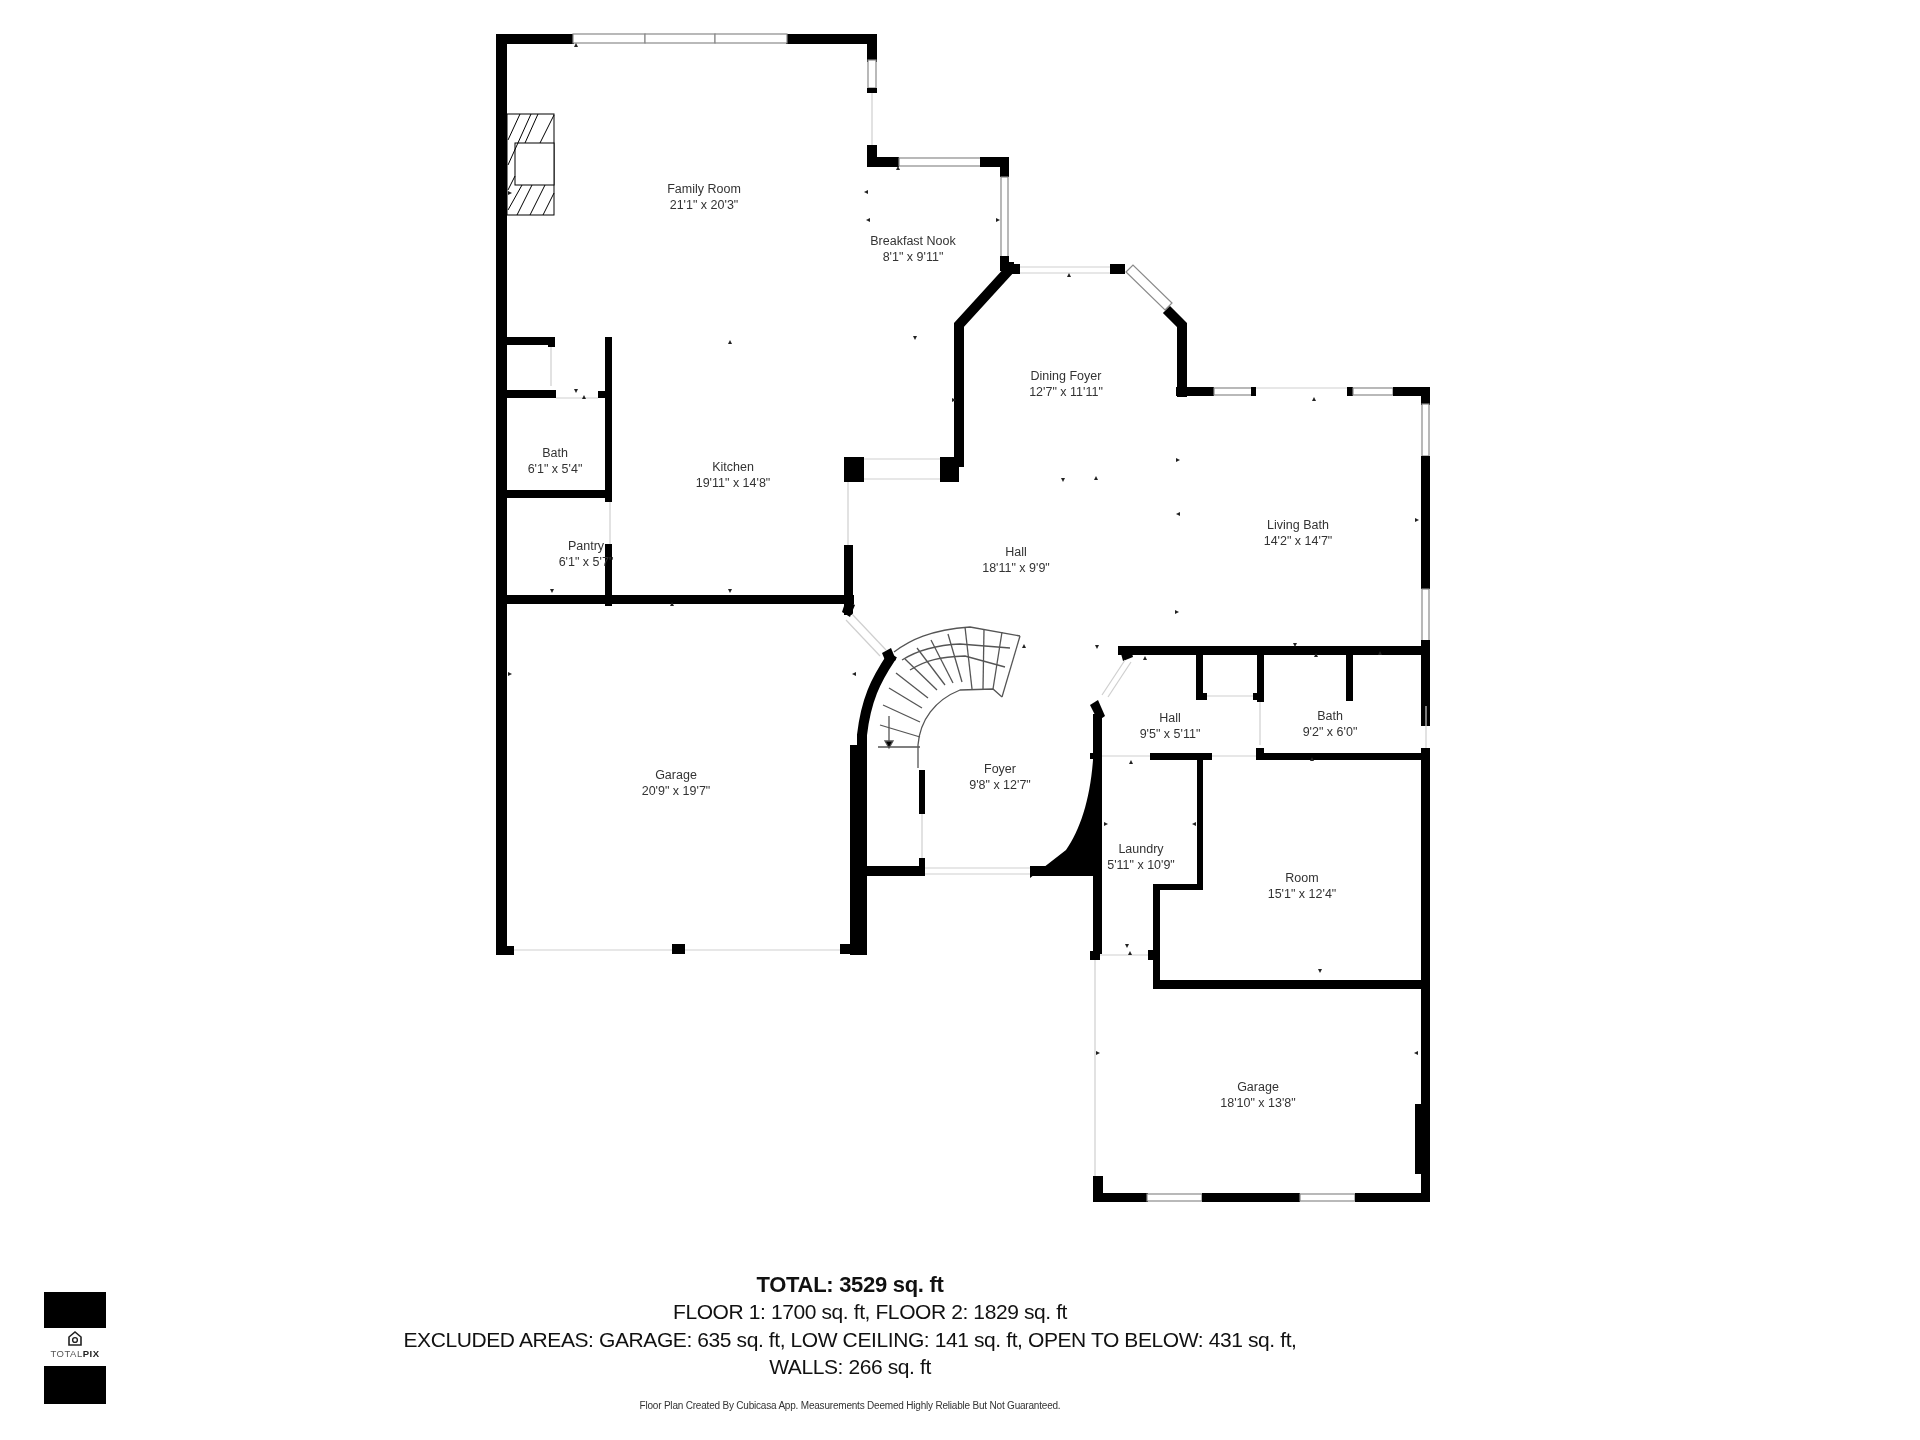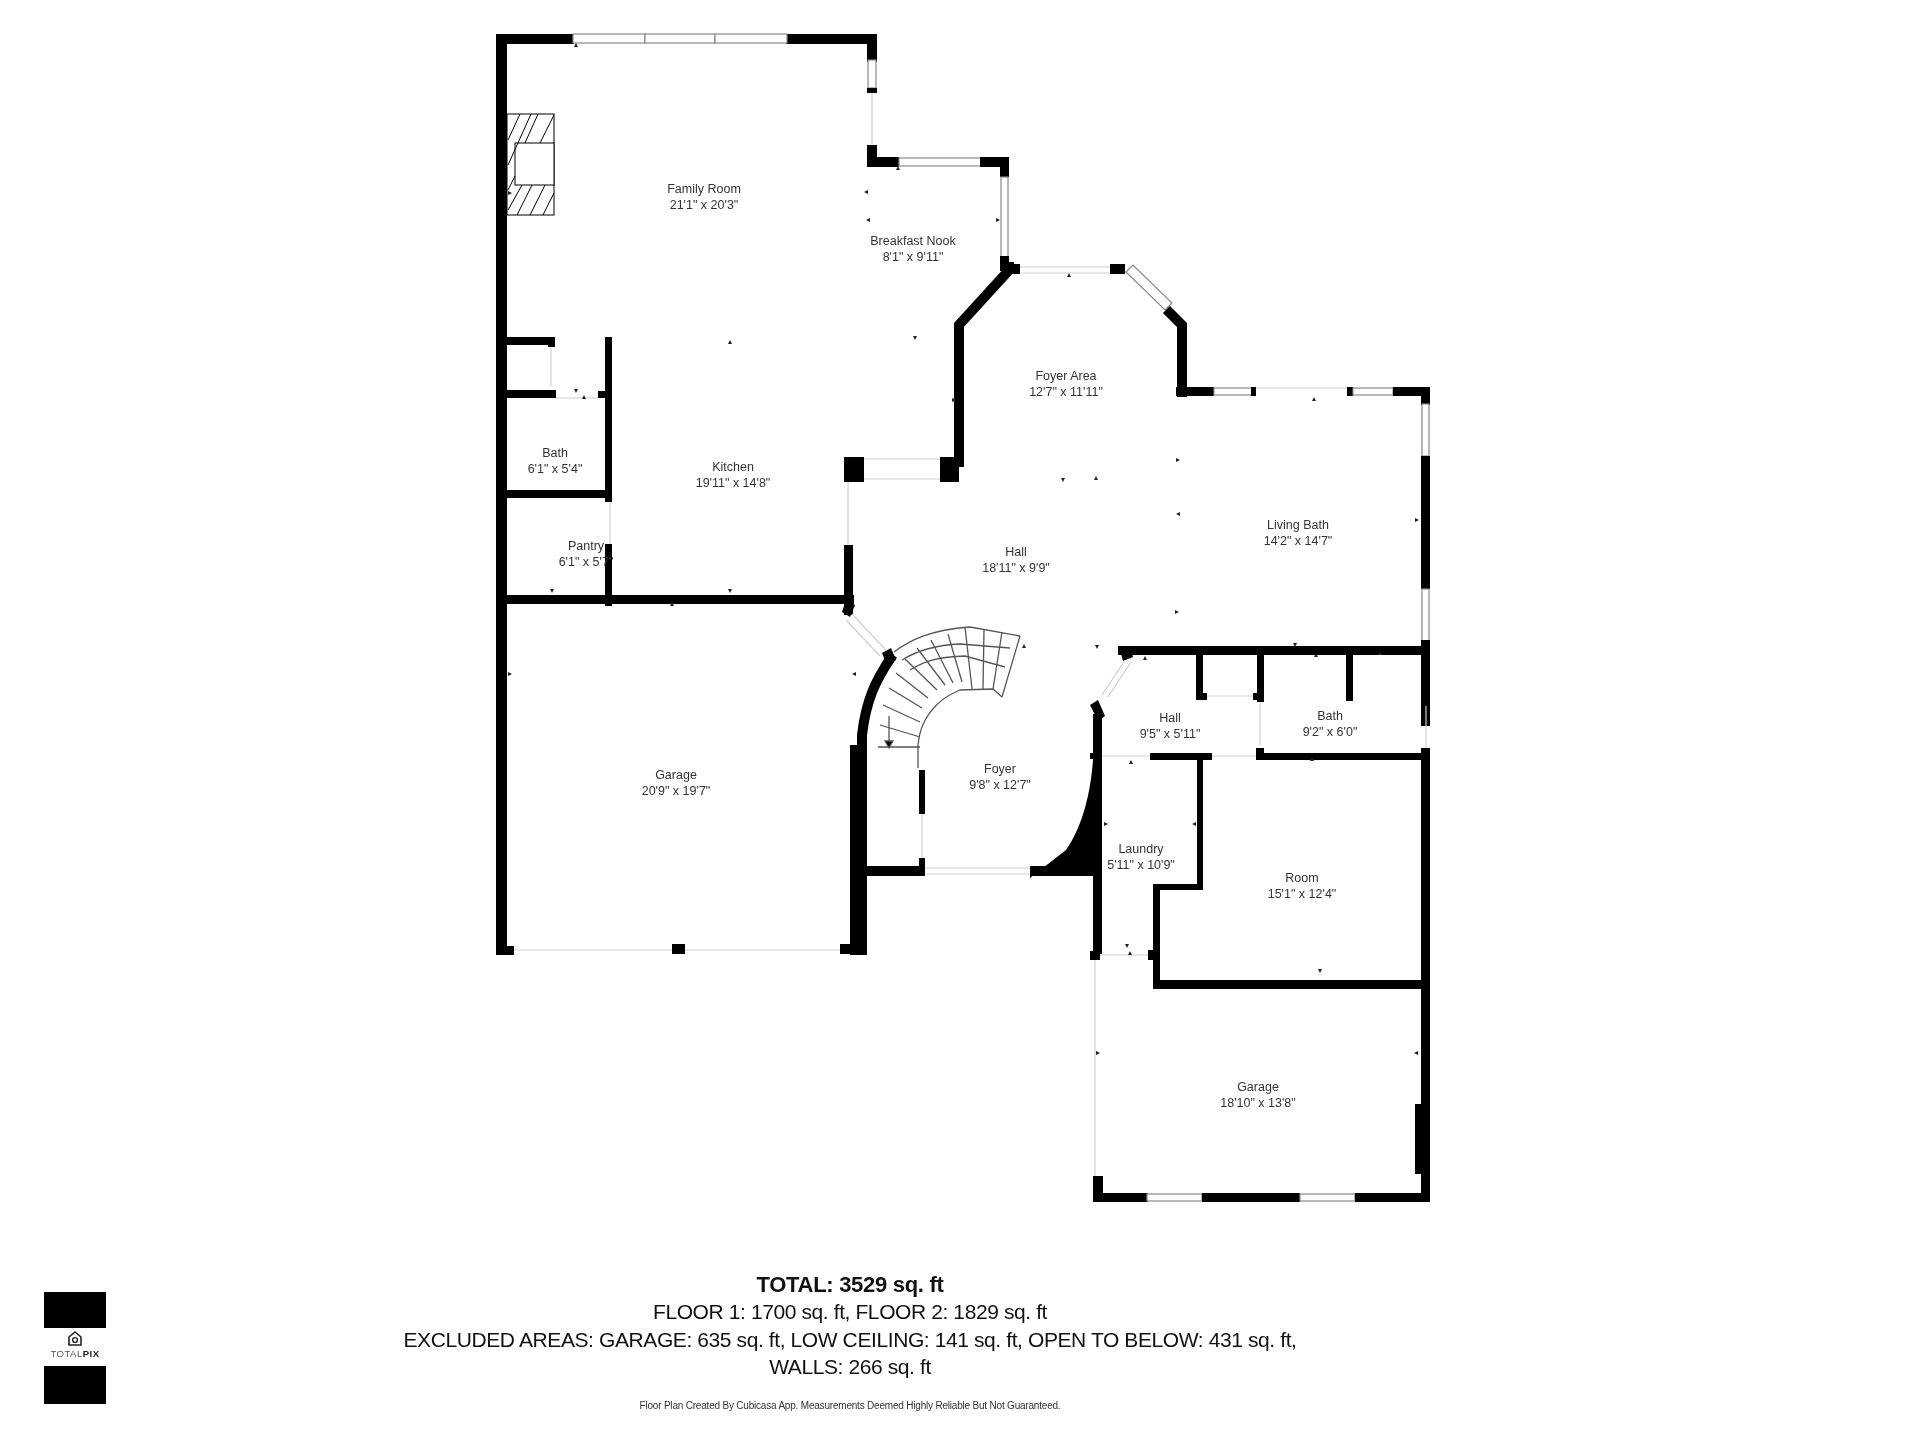--- a/index.html
+++ b/index.html
@@ -12,21 +12,21 @@
     .open { stroke: #cfcfcf; stroke-width: 1.2; fill: none; }
     .thin { stroke: #555; stroke-width: 1.3; fill: none; }
     .tick { fill: #222; }
     .room-label { position: absolute; transform: translate(-50%, -50%); text-align: center;
                   font-size: 12.5px; line-height: 16px; color: #333; white-space: nowrap; }
     .room-label .dim { display: block; }
     .footer { position: absolute; left: 0; width: 1700px; text-align: center; color: #111;
               font-family: "Liberation Sans", "DejaVu Sans", sans-serif; }
     .f-total { top: 1272px; font-size: 22px; font-weight: bold; letter-spacing: -0.3px; }
     .f-line { font-size: 21px; letter-spacing: -0.4px; }
-    .f1 { top: 1300px; }
+    .f1 { top: 1300px; padding-left: 20px; }
     .f2 { top: 1328px; }
     .f3 { top: 1355px; }
     .f-disc { top: 1400px; font-size: 10px; color: #333; letter-spacing: -0.2px; }
     .logo { position: absolute; left: 44px; top: 1292px; width: 62px; height: 112px; }
     .logo .blk { position: absolute; left: 0; width: 62px; background: #000; }
     .logo .blk.top { top: 0; height: 36px; }
     .logo .blk.bot { top: 74px; height: 38px; }
     .logo .brand { position: absolute; left: -2px; top: 56px; width: 66px; text-align: center;
                    font-size: 9.5px; letter-spacing: 0.5px; color: #555; }
     .logo .brand b { color: #222; }
@@ -252,21 +252,21 @@
 
 <div class="room-label" style="left:688px; top:197px;margin-left:16px;">
   <span>Family Room</span>
   <span class="dim">21'1" x 20'3"</span>
 </div>
 <div class="room-label" style="left:913px; top:249px;">
   <span>Breakfast Nook</span>
   <span class="dim">8'1" x 9'11"</span>
 </div>
 <div class="room-label" style="left:1066px; top:384px;">
-  <span>Foyer Area</span>
+  <span>Dining Foyer</span>
   <span class="dim">12'7" x 11'11"</span>
 </div>
 <div class="room-label" style="left:733px; top:475px;">
   <span>Kitchen</span>
   <span class="dim">19'11" x 14'8"</span>
 </div>
 <div class="room-label" style="left:555px; top:461px;">
   <span>Bath</span>
   <span class="dim">6'1" x 5'4"</span>
 </div>

